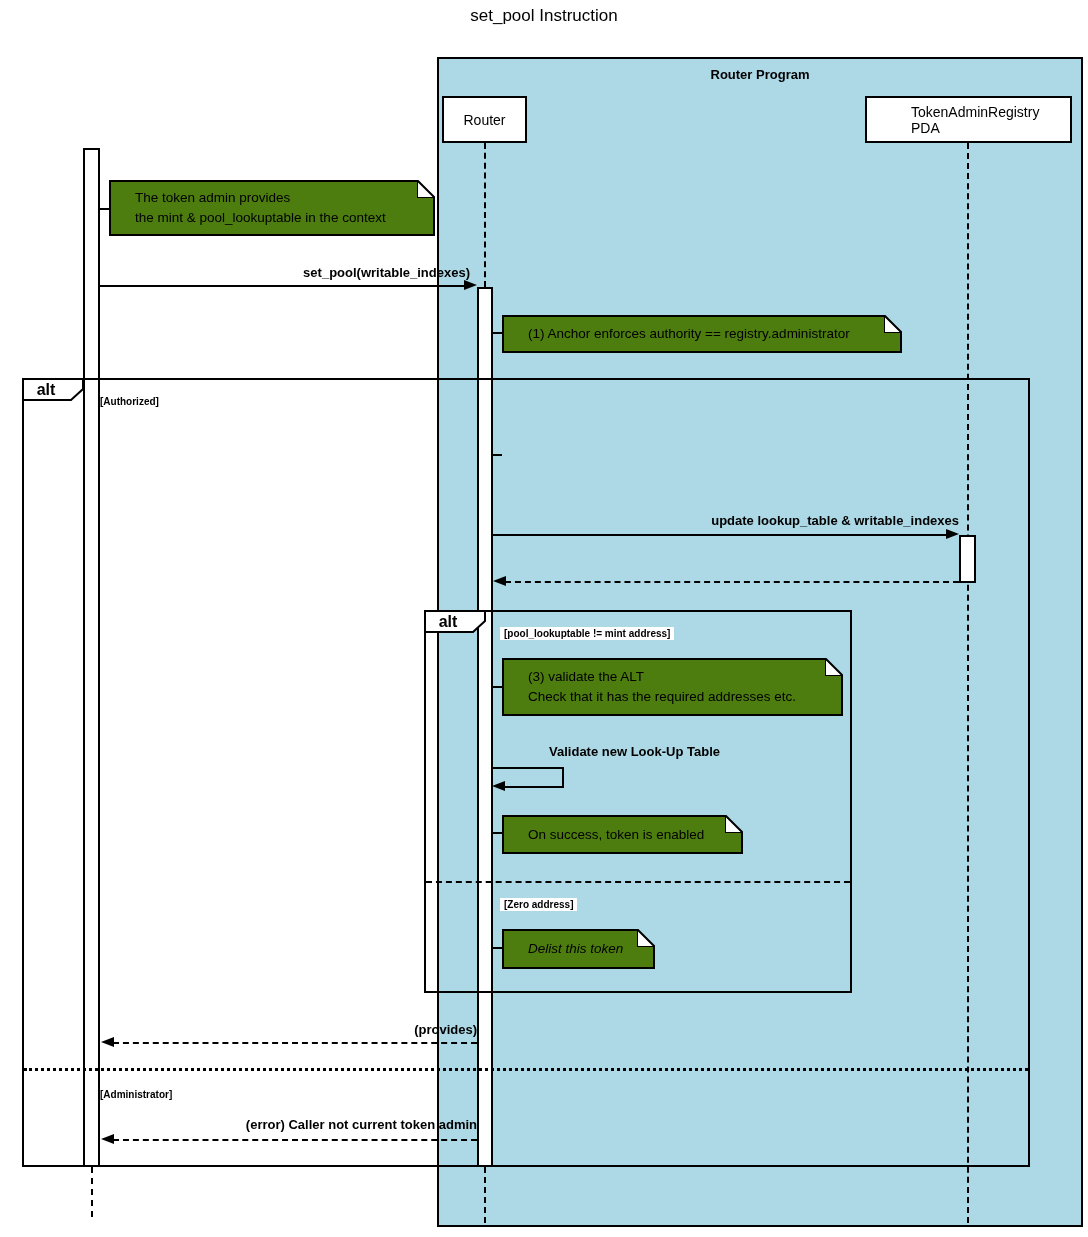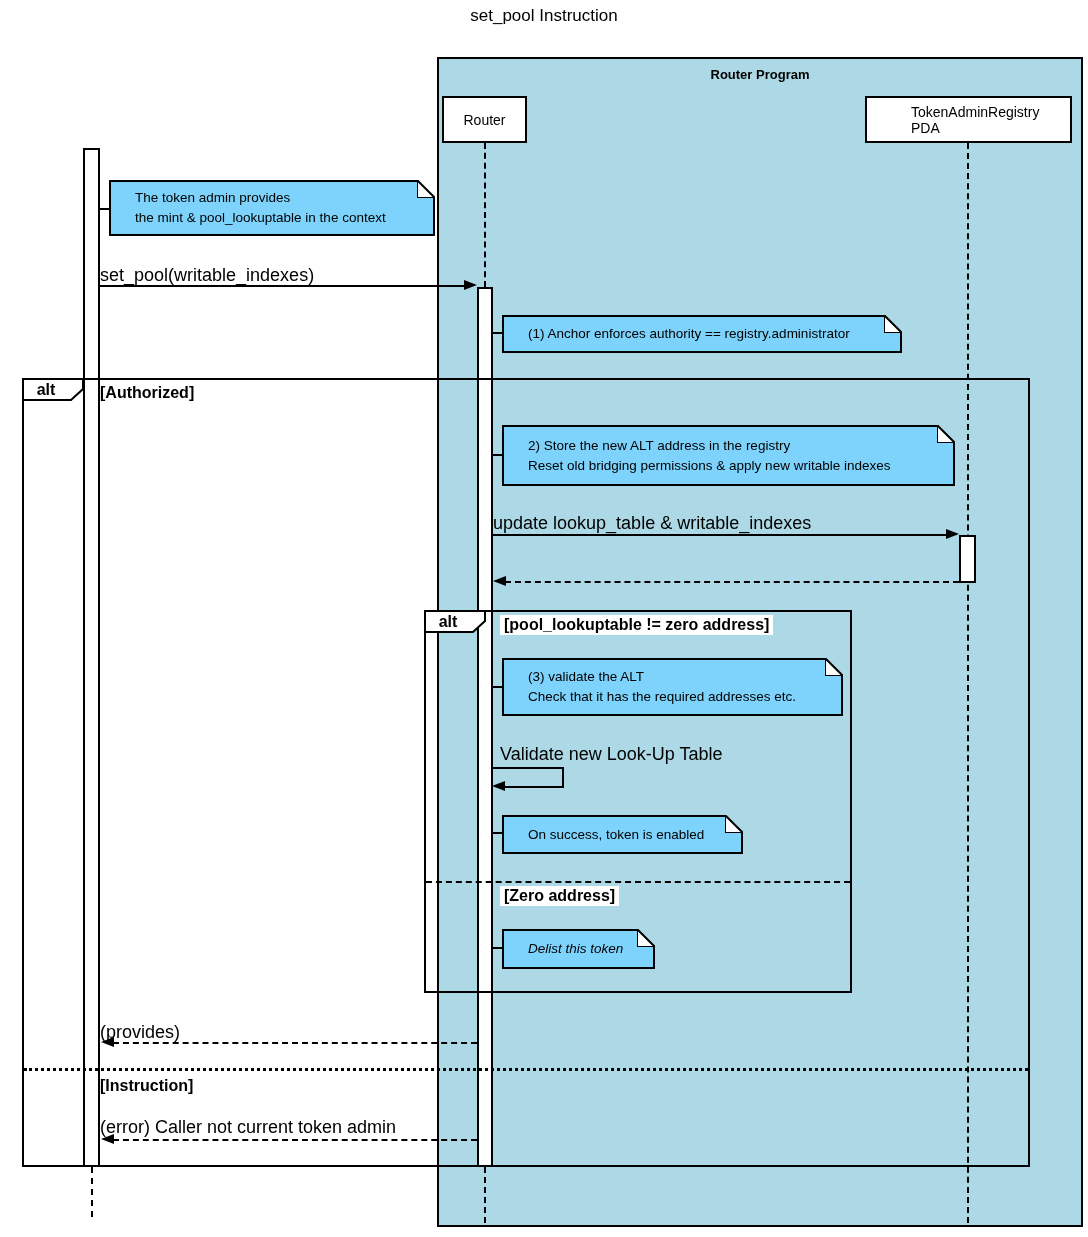--- a/index.html
+++ b/index.html
@@ -11,32 +11,32 @@
   .title{left:0;top:6px;width:1088px;text-align:center;font-size:17px;color:#000;}
   .program-frame{left:437px;top:57px;width:646px;height:1170px;background:#ADD8E6;border:2px solid #000;box-sizing:border-box;}
   .program-label{left:0;top:8px;width:100%;text-align:center;font-size:13px;font-weight:bold;}
   .participant{background:#fff;border:2.5px solid #000;box-sizing:border-box;display:flex;align-items:center;justify-content:center;font-size:14px;}
   .lifeline{width:0;border-left:2px dashed #000;}
   .activation{background:#fff;border:2px solid #000;box-sizing:border-box;}
   .altframe{border:2px solid #000;box-sizing:border-box;}
   .alt-tag{left:-2px;top:-2px;width:62px;height:23px;}
   .alt-tag svg{position:absolute;left:0;top:0;}
   .alt-tag span{position:absolute;left:0;top:3px;width:48px;text-align:center;font-size:16px;font-weight:bold;}
-  .guard{font-size:16px;font-weight:bold;white-space:nowrap;}
+  .guard{font-size:10px;font-weight:bold;white-space:nowrap;margin-top:12px;}
   .chip{background:#fff;padding:1px 4px;}
   .divider-dot{left:0;width:100%;height:0;border-top:3px dotted #000;}
   .divider-dash{left:0;width:100%;height:0;border-top:2.5px dashed #000;}
-  .msg-label{font-size:18px;text-align:left;white-space:nowrap;}
+  .msg-label{font-size:13px;text-align:right;white-space:nowrap;font-weight:bold;}
   .line-solid{height:0;border-top:2px solid #000;}
   .line-dash{height:0;border-top:2px dashed #000;}
   .vline-solid{width:0;border-left:2px solid #000;}
   .ah-r{width:0;height:0;border-left:13px solid #000;border-top:5.5px solid transparent;border-bottom:5.5px solid transparent;}
   .ah-l{width:0;height:0;border-right:13px solid #000;border-top:5.5px solid transparent;border-bottom:5.5px solid transparent;}
   .stub{height:2px;background:#000;}
-  .note{background:#7dd3fc;border:2px solid #000;box-sizing:border-box;font-size:13.5px;line-height:20px;
+  .note{background:#4d7c0f;border:2px solid #000;box-sizing:border-box;font-size:13.5px;line-height:20px;
         white-space:pre-line;display:flex;flex-direction:column;justify-content:center;
         padding:2px 14px 2px 24px;}
   .fold{position:absolute;top:-2px;right:-2px;width:18px;height:18px;}
 </style>
 </head>
 <body>
 
 <div id="canvas">
 
   <div class="abs program-frame">
@@ -56,31 +56,31 @@
 
   <div class="abs altframe" style="left:22px;top:378px;width:1008px;height:789px;">
     <div class="abs alt-tag">
       <svg width="62" height="23" viewBox="0 0 62 23">
         <polygon points="1,1 61,1 61,11 49,22 1,22" fill="#fff" stroke="#000" stroke-width="2"></polygon>
       </svg>
       <span>alt</span>
     </div>
     <div class="abs guard" style="left:76px;top:4px;">[Authorized]</div>
     <div class="abs divider-dot" style="top:688px;"></div>
-    <div class="abs guard" style="left:76px;top:697px;">[Instruction]</div>
+    <div class="abs guard" style="left:76px;top:697px;">[Administrator]</div>
   </div>
 
   <div class="abs altframe" style="left:424px;top:610px;width:428px;height:383px;">
     <div class="abs alt-tag">
       <svg width="62" height="23" viewBox="0 0 62 23">
         <polygon points="1,1 61,1 61,11 49,22 1,22" fill="#fff" stroke="#000" stroke-width="2"></polygon>
       </svg>
       <span>alt</span>
     </div>
-    <div class="abs guard chip" style="left:74px;top:3px;">[pool_lookuptable != zero address]</div>
+    <div class="abs guard chip" style="left:74px;top:3px;">[pool_lookuptable != mint address]</div>
     <div class="abs divider-dash" style="top:269px;"></div>
     <div class="abs guard chip" style="left:74px;top:274px;">[Zero address]</div>
   </div>
 
   <div class="abs msg-label" style="left:100px;top:265px;width:370px;">set_pool(writable_indexes)</div>
   <div class="abs line-solid" style="left:100px;top:285px;width:366px;"></div>
   <div class="abs ah-r" style="left:464px;top:280px;"></div>
 
   <div class="abs msg-label" style="left:493px;top:513px;width:466px;">update lookup_table &amp; writable_indexes</div>
   <div class="abs line-solid" style="left:493px;top:534px;width:454px;"></div>
@@ -120,28 +120,20 @@
   </div>
 
   <div class="abs note" style="left:502px;top:315px;width:400px;height:38px;">
     <svg class="fold" width="18" height="18" viewBox="0 0 18 18">
       <polygon points="0,0 18,0 18,18" fill="#ADD8E6"></polygon>
       <polygon points="0,0 18,18 0,18" stroke="#000" stroke-width="2" fill="#FFFFFF"></polygon>
     </svg>
     <span>(1) Anchor enforces authority == registry.administrator</span>
   </div>
 
-  <div class="abs note" style="left:502px;top:425px;width:453px;height:61px;">
-    <svg class="fold" width="18" height="18" viewBox="0 0 18 18">
-      <polygon points="0,0 18,0 18,18" fill="#ADD8E6"></polygon>
-      <polygon points="0,0 18,18 0,18" stroke="#000" stroke-width="2" fill="#FFFFFF"></polygon>
-    </svg>
-    <span>2) Store the new ALT address in the registry
- Reset old bridging permissions &amp; apply new writable indexes</span>
-  </div>
 
   <div class="abs note" style="left:502px;top:658px;width:341px;height:58px;">
     <svg class="fold" width="18" height="18" viewBox="0 0 18 18">
       <polygon points="0,0 18,0 18,18" fill="#ADD8E6"></polygon>
       <polygon points="0,0 18,18 0,18" stroke="#000" stroke-width="2" fill="#FFFFFF"></polygon>
     </svg>
     <span>(3) validate the ALT
 Check that it has the required addresses etc.</span>
   </div>
 

